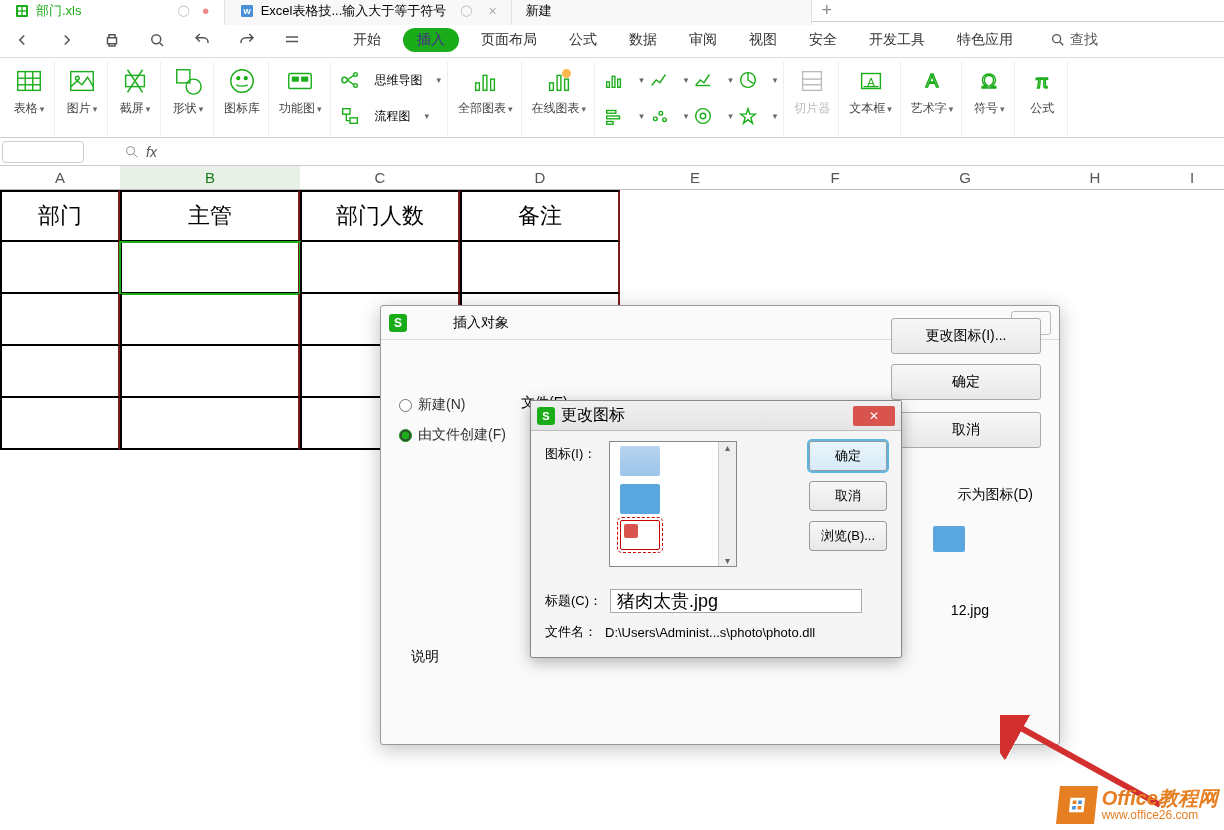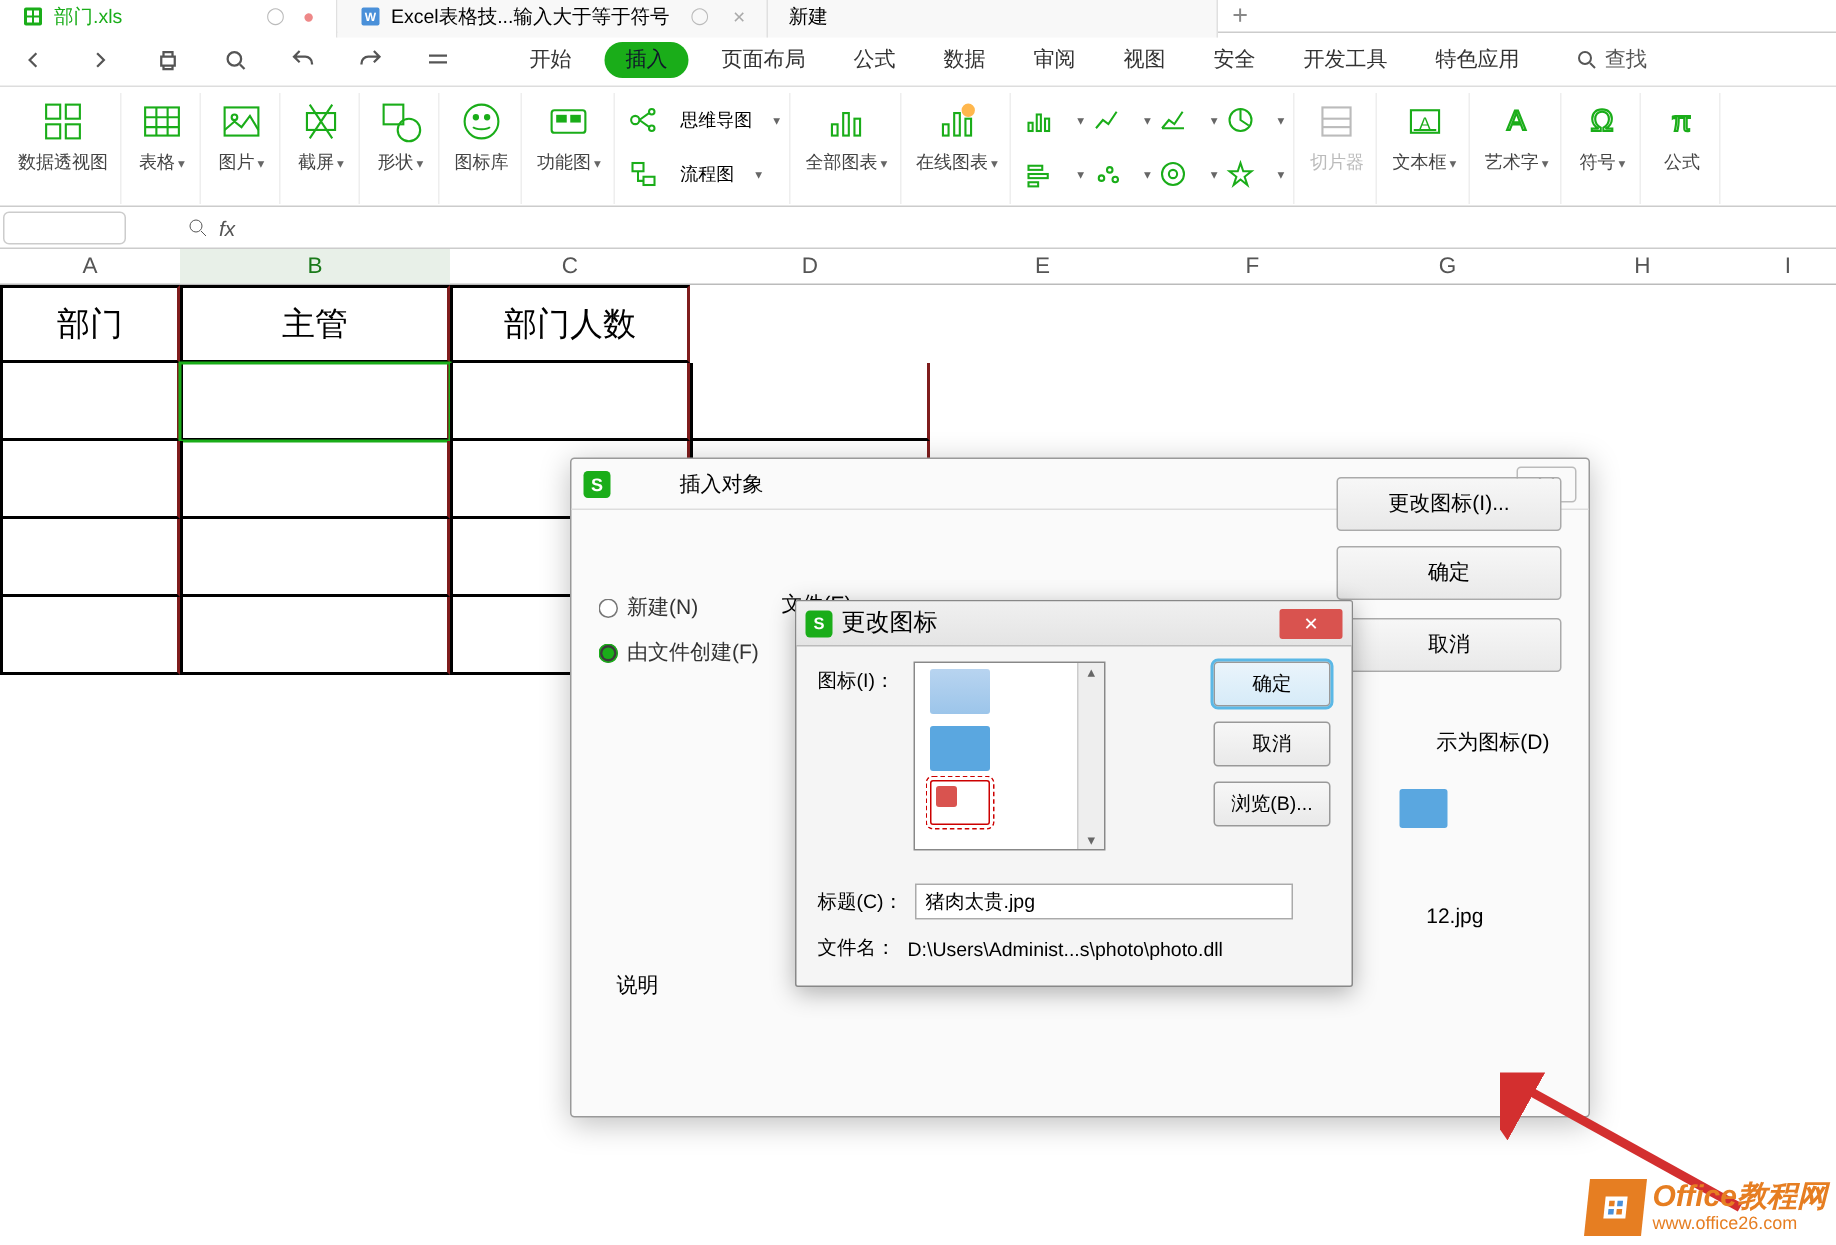--- a/index.html
+++ b/index.html
@@ -10,21 +10,21 @@
 .tab.active { background: #fff; color: #1aad19; font-weight: 500; }
 .tab-icon { width: 16px; height: 16px; display: inline-block; }
 .doc-tab .tab-x { color: #aaa; margin-left: 10px; font-size: 14px; }
 .new-tab-plus { width: 30px; height: 28px; display: flex; align-items: center; justify-content: center; font-size: 18px; color: #888; }
 
 .qat { display: flex; align-items: center; height: 36px; padding: 0 8px; gap: 17px; border-bottom: 1px solid #ddd; }
 .qat-icon { width: 28px; height: 28px; display: flex; align-items: center; justify-content: center; color: #555; }
 .qat-icon svg { width: 18px; height: 18px; }
 .menu-tabs { display: flex; align-items: center; margin-left: 20px; gap: 12px; }
 .menu-tab { font-size: 14px; padding: 4px 10px; color: #333; cursor: pointer; }
-.menu-tab.active { background: #1aad19; color: #0f172a; border-radius: 12px; padding: 3px 14px; }
+.menu-tab.active { background: #1aad19; color: #4c1d95; border-radius: 12px; padding: 3px 14px; }
 .find-box { display: flex; align-items: center; margin-left: 10px; gap: 4px; color: #555; font-size: 14px; }
 
 .ribbon { display: flex; height: 80px; border-bottom: 1px solid #ccc; padding: 4px 4px 0; align-items: flex-start; gap: 2px; }
 .rgroup { display: flex; flex-direction: column; align-items: center; padding: 2px 8px; gap: 2px; border-right: 1px solid #eee; height: 74px; justify-content: flex-start; }
 .rgroup .ricon { width: 34px; height: 34px; display: flex; align-items: center; justify-content: center; }
 .rgroup .ricon svg { width: 30px; height: 30px; stroke: #1aad19; fill: none; stroke-width: 1.5; }
 .rgroup .rlabel { font-size: 12px; color: #444; display: flex; align-items: center; gap: 2px; }
 .rgroup.disabled .rlabel { color: #bbb; }
 .rgroup.disabled svg { stroke: #bbb; }
 .drop { font-size: 9px; color: #666; }
@@ -84,21 +84,21 @@
 .iconitem { width: 40px; height: 30px; border-radius: 2px; margin-left: 6px; position: relative; }
 .iconitem.i1 { background: linear-gradient(#b8d4f0,#9cc5ea); }
 .iconitem.i2 { background: #5aa7e0; margin-top: 2px; }
 .iconitem.i2::before { content: ""; position: absolute; left: 4px; top: 6px; width: 22px; font-size: 7px; }
 .iconitem.i3 { background: #fff; border: 1px solid #c00; outline: 1px dashed #c00; outline-offset: 2px; }
 .iconitem.i3::before { content: ""; position: absolute; left: 3px; top: 3px; width: 14px; height: 14px; background: #d9534f; border-radius: 2px; }
 .btncol2 { position: absolute; right: 14px; top: 10px; display: flex; flex-direction: column; gap: 10px; }
 .btn2 { width: 78px; height: 30px; background: linear-gradient(#f7f7f7,#e9e9e9); border: 1px solid #999; border-radius: 3px; font-size: 13px; display: flex; align-items: center; justify-content: center; }
 .btn2.primary { outline: 2px solid #5bb8e6; background: linear-gradient(#eaf4fb,#d6ebf8); }
 .labelrow { position: absolute; display: flex; align-items: center; gap: 8px; font-size: 13px; }
-.tinput { height: 24px; border: 1px solid #aaa; padding: 0 6px; font-size: 13px; background: #fff; }
+.tinput { height: 24px; border: 1px solid #aaa; padding: 0 6px; font-size: 18px; background: #fff; }
 
 
 .arrow { position: absolute; left: 1000px; top: 715px; pointer-events: none; }
 
 
 .wm { position: absolute; right: 6px; bottom: 6px; display: flex; align-items: center; gap: 6px; }
 .wm-badge { width: 38px; height: 38px; background: #e67e22; display: flex; align-items: center; justify-content: center; transform: skew(-6deg); }
 .wm-badge svg { width: 22px; height: 22px; }
 .wm-txt { display: flex; flex-direction: column; line-height: 1.1; }
 .wm-txt .l1 { color: #e67e22; font-weight: bold; font-size: 20px; font-style: italic; }
@@ -192,31 +192,20 @@
         <path d="M15 15l5 5"></path>
       </svg>
     <span>查找</span>
   </div>
 </div>
 
 <div class="ribbon">
   <div class="rgroup">
       <div class="ricon">
         <svg viewBox="0 0 32 32">
-          <rect x="4" y="4" width="10" height="10"></rect>
-          <rect x="18" y="4" width="10" height="10"></rect>
-          <rect x="4" y="18" width="10" height="10"></rect>
-          <rect x="18" y="18" width="10" height="10"></rect>
-        </svg>
-      </div>
-      <div class="rlabel">数据透视图</div>
-    </div>
-  <div class="rgroup">
-      <div class="ricon">
-        <svg viewBox="0 0 32 32">
           <rect x="4" y="6" width="24" height="20"></rect>
           <line x1="4" y1="13" x2="28" y2="13"></line>
           <line x1="4" y1="20" x2="28" y2="20"></line>
           <line x1="12" y1="6" x2="12" y2="26"></line>
           <line x1="20" y1="6" x2="20" y2="26"></line>
         </svg>
       </div>
       <div class="rlabel">
         <span>表格</span>
         <span class="drop">▾</span>
@@ -472,20 +461,21 @@
     <div class="colh" style="width:130px">F</div>
     <div class="colh" style="width:130px">G</div>
     <div class="colh" style="width:130px">H</div>
     <div class="colh" style="width:64px">I</div>
   </div>
   <div class="grid">
     <div class="grid-row">
       <div class="cell-wb r1" style="width:120px;border-left:2px solid #000">部门</div>
       <div class="cell-wb r1" style="width:180px">主管</div>
       <div class="cell-wb r1" style="width:160px">部门人数</div>
+      <div class="cell-wb r1" style="width:160px">备注</div>
       <div class="cell-plain" style="width:604px"></div>
     </div>
     <div class="grid-row">
       <div class="cell-wb" style="width:120px;border-left:2px solid #000"></div>
       <div class="cell-wb selcell" style="width:180px"></div>
       <div class="cell-wb" style="width:160px"></div>
       <div class="cell-wb" style="width:160px"></div>
     </div>
     <div class="grid-row">
       <div class="cell-wb" style="width:120px;border-left:2px solid #000"></div>

